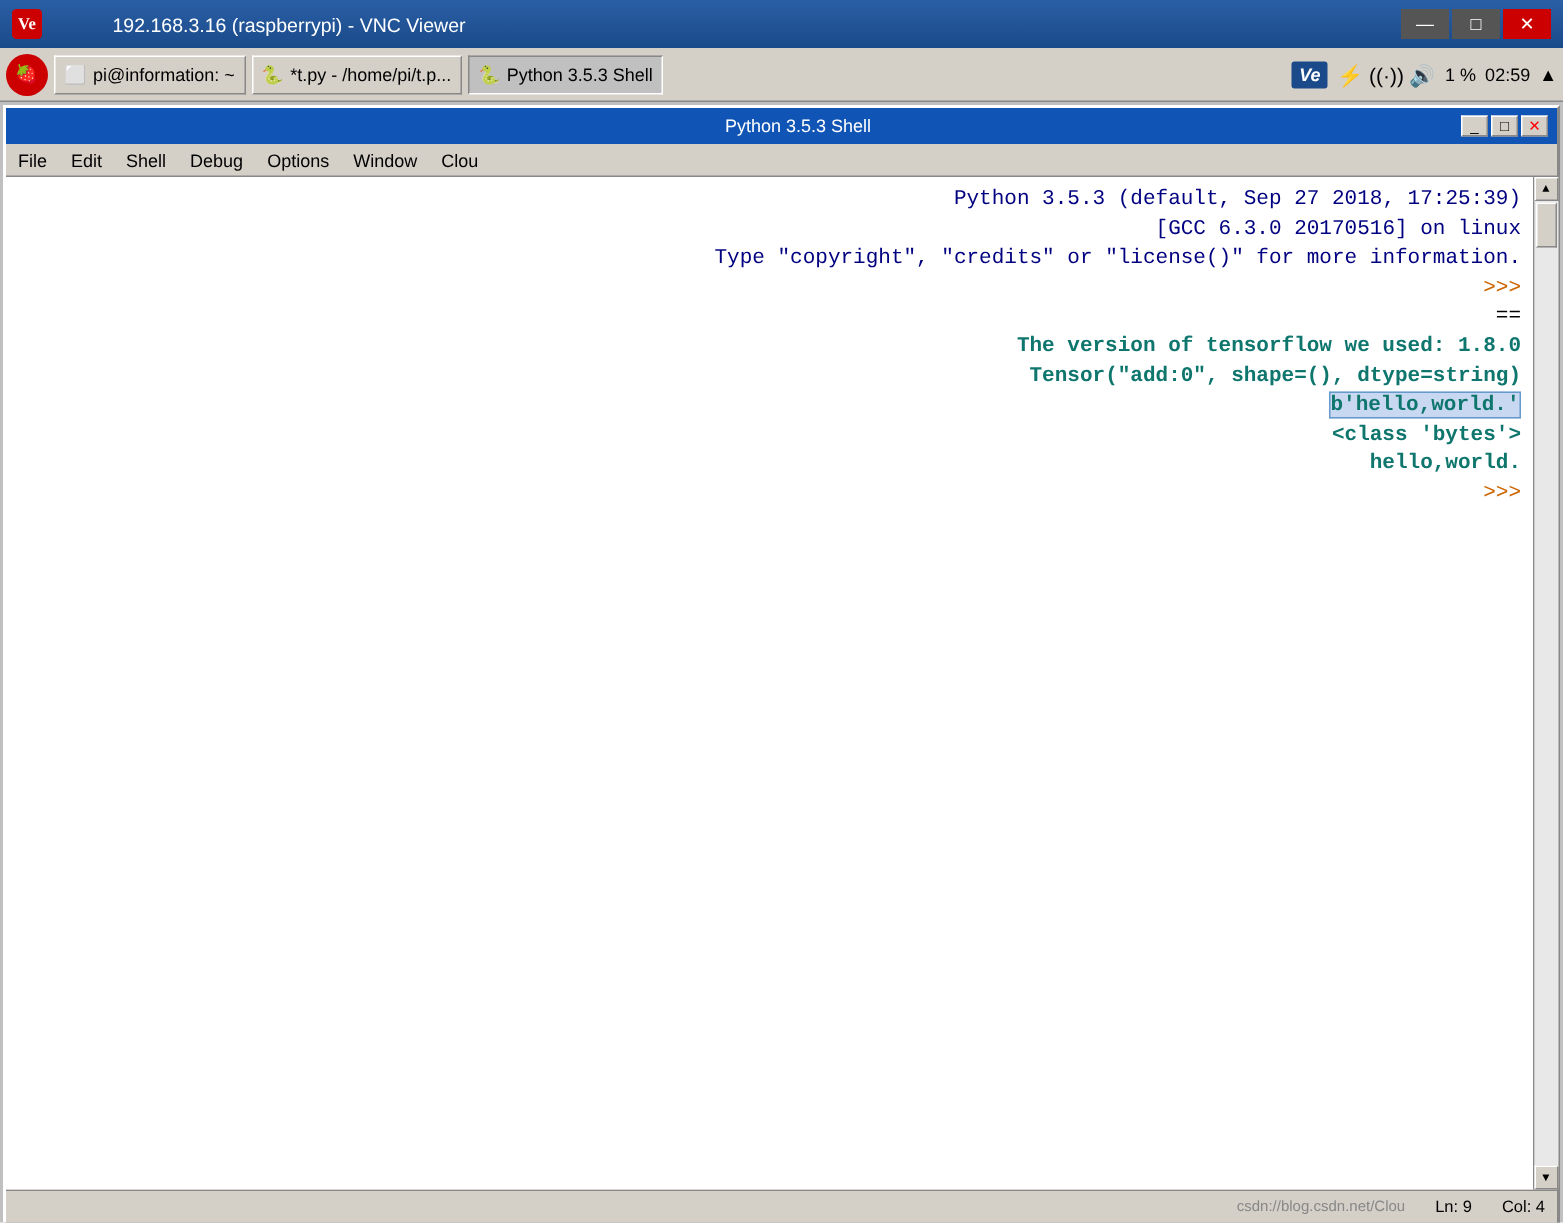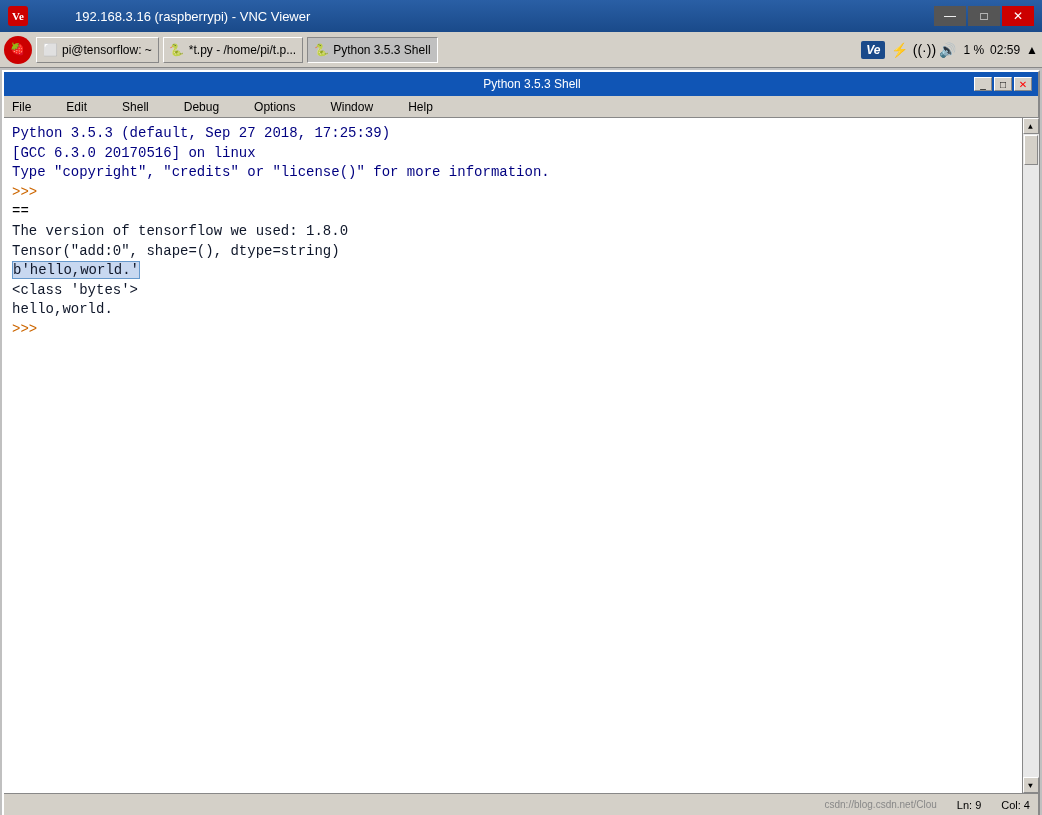--- a/index.html
+++ b/index.html
@@ -118,39 +118,40 @@
     }
 
     
     .idle-menubar {
       background: #d4d0c8;
       height: 22px;
       display: flex; align-items: center;
       padding: 0 4px;
       border-bottom: 1px solid #888;
       font-family: Arial, sans-serif; font-size: 12px;
-      gap: 27px;
+      gap: 8px;
     }
     .menu-item { cursor: pointer; padding: 2px 4px; }
 
     
     .shell-content {
       background: white;
       flex: 1;
       padding: 6px 8px;
       font-family: 'Courier New', monospace;
       font-size: 14px;
       line-height: 1.4;
       overflow: auto;
       color: #333;
       position: relative;
     }
     .shell-wrapper {
       display: flex;
       height: calc(815px - 32px - 36px - 28px - 22px - 22px);
+      text-align: right;
     }
     .scrollbar {
       width: 16px;
       background: #d4d0c8;
       border-left: 1px solid #888;
       display: flex; flex-direction: column; align-items: center;
     }
     .scrollbar-btn {
       width: 16px; height: 16px;
       background: #d4d0c8;
@@ -168,21 +169,21 @@
       width: 14px; height: 30px;
       background: #d4d0c8;
       border: 1px solid #888;
       border-top: 1px solid #fff;
       border-left: 1px solid #fff;
       margin: 1px;
     }
     .text-navy { color: #000080; }
 
     .prompt { color: #cc6600; }
-    .output-blue { color: #0f172a; }
+    .output-blue { color: #0f766e; font-weight: bold; }
 
     .highlight-box {
       display: inline;
       background: #c8d8f0;
       border: 1px solid #6699cc;
     }
 
     
     .idle-statusbar {
       background: #d4d0c8;
@@ -210,21 +211,21 @@
     <button class="vnc-btn vnc-btn-close">✕</button>
   </div>
 </div>
 
 <div class="vnc-taskbar">
   <div class="taskbar-app-icon">
     <span>🍓</span>
   </div>
   <button class="taskbar-btn">
     <span>⬜</span>
-    <span>pi@tensorflow: ~</span>
+    <span>pi@information: ~</span>
   </button>
   <button class="taskbar-btn">
     <span>🐍</span>
     <span>*t.py - /home/pi/t.p...</span>
   </button>
   <button class="taskbar-btn taskbar-btn-active">
     <span>🐍</span>
     <span>Python 3.5.3 Shell</span>
   </button>
   <div class="taskbar-right">
@@ -250,21 +251,21 @@
     </div>
   </div>
 
   <div class="idle-menubar">
     <span class="menu-item">File</span>
     <span class="menu-item">Edit</span>
     <span class="menu-item">Shell</span>
     <span class="menu-item">Debug</span>
     <span class="menu-item">Options</span>
     <span class="menu-item">Window</span>
-    <span class="menu-item">Help</span>
+    <span class="menu-item">Clou</span>
   </div>
 
   <div class="shell-wrapper">
     <div class="shell-content">
       <div>
         <span class="text-navy">Python 3.5.3 (default, Sep 27 2018, 17:25:39)</span>
       </div>
       <div>
         <span class="text-navy">[GCC 6.3.0 20170516] on linux</span>
       </div>

